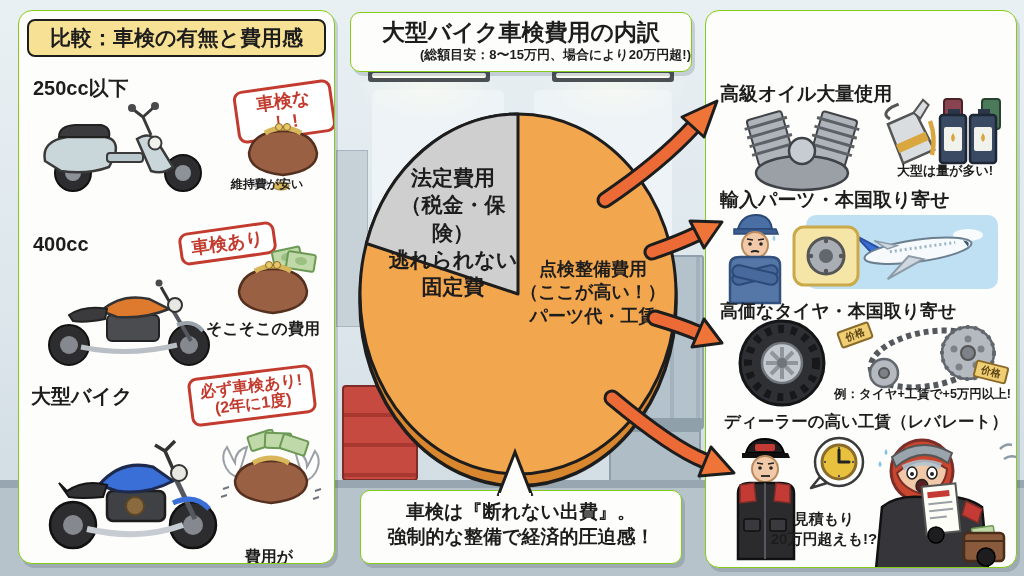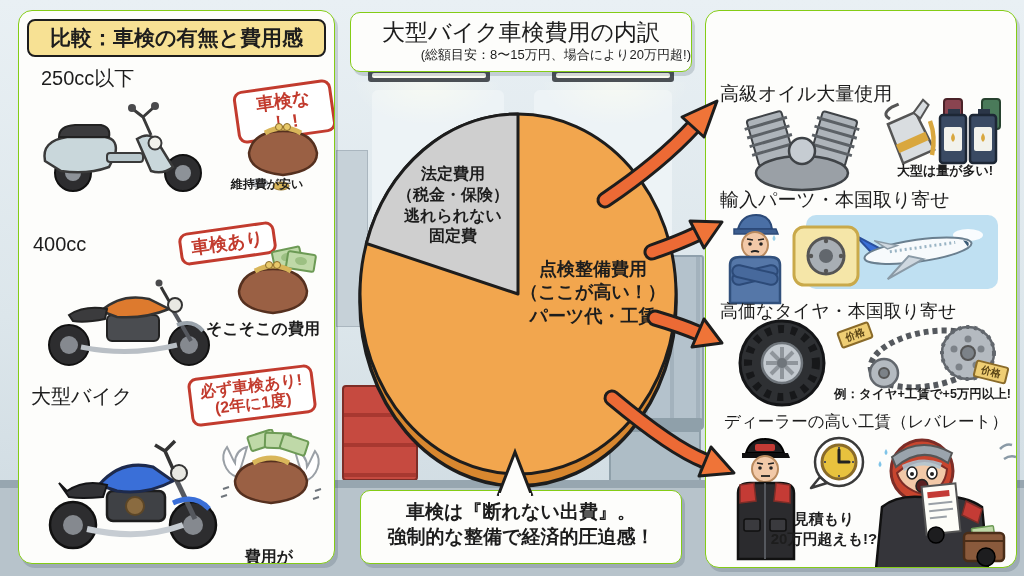--- a/index.html
+++ b/index.html
@@ -9,21 +9,21 @@
     background:linear-gradient(#E9F0F4 0%,#DCE6EB 55%,#CDD9E0 100%);
   }
   .abs{position:absolute}
   .panel{position:absolute;background:#FDFDFB;border:1px solid #84cc16;border-radius:14px;
          box-shadow:3px 4px 0 rgba(40,60,80,.18);z-index:4;overflow:hidden}
   .ybar{position:absolute;background:#F7E194;border:2.5px solid #1d1d1d;border-radius:8px;
         text-align:center;font-weight:bold;color:#1d1d1d;z-index:2}
   .stamp{position:absolute;color:#C23B2E;border:3px solid #C23B2E;border-radius:9px;
          background:rgba(255,255,255,.88);font-weight:bold;text-align:center;
          white-space:pre-line;line-height:1.15;padding:3px 9px}
-  .lbl{position:absolute;font-weight:normal}
+  .lbl{position:absolute;font-weight:bold}
   .cap{position:absolute;font-weight:bold;text-align:center;white-space:pre-line;line-height:1.3}
   .tag{position:absolute;background:#EFCE74;border:2px solid #8a6b2a;border-radius:3px;
        font-size:10px;font-weight:bold;color:#5a4416;padding:0 5px;z-index:3}
   .bgshape{position:absolute;z-index:1}
   .plabel{position:absolute;font-weight:bold;text-align:center;white-space:pre-line;z-index:4;line-height:1.3}
 </style>
 </head>
 <body>
 
 <div class="bgshape" style="left:372px;top:90px;width:132px;height:272px;background:#EDF3F6;border-radius:6px;"></div>
@@ -41,21 +41,21 @@
 <div class="bgshape" style="left:342px;top:385px;width:72px;height:92px;background:repeating-linear-gradient(#C64A40 0 26px,#A83830 26px 30px);border:2px solid #7d2d27;border-radius:4px;"></div>
 <div class="bgshape" style="left:603px;top:418px;width:100px;height:12px;background:#8fa0aa;border-radius:3px;"></div>
 <div class="bgshape" style="left:609px;top:430px;width:88px;height:52px;background:#AEBDC6;border:2px solid #8fa0aa;"></div>
 <div class="bgshape" style="left:0;top:480px;width:1024px;height:96px;background:#B7C3CB;border-top:8px solid #97A6B0;"></div>
 
 <div class="panel" style="left:18px;top:10px;width:315px;height:552px;">
   <div class="ybar" style="left:8px;top:8px;right:8px;height:34px;font-size:21px;line-height:34px;">
     <span>比較：車検の有無と費用感</span>
   </div>
 
-  <div class="lbl" style="left:14px;top:54px;font-size:20px;margin-left:8px;">250cc以下</div>
+  <div class="lbl" style="left:14px;top:64px;font-size:20px;">250cc以下</div>
   <svg class="abs" style="left:10px;top:72px;z-index:1" width="195" height="112" viewBox="0 0 195 112">
     <circle cx="44" cy="90" r="18" fill="#2d2d2f" stroke="#111" stroke-width="2"></circle>
       <circle cx="44" cy="90" r="8" fill="#8d9298"></circle>
     <circle cx="154" cy="90" r="18" fill="#2d2d2f" stroke="#111" stroke-width="2"></circle>
       <circle cx="154" cy="90" r="8" fill="#8d9298"></circle>
     <path d="M16,78 Q12,58 38,54 L76,54 Q90,56 86,72 L80,84 Q58,92 32,88 Z" fill="#C9D7DB" stroke="#3a3a3a" stroke-width="2.5"></path>
     <path d="M30,54 Q30,43 46,42 L72,42 Q82,44 80,54 Z" fill="#3b3b3d" stroke="#222" stroke-width="2"></path>
     <rect x="78" y="70" width="36" height="9" rx="3" fill="#b9c8cd" stroke="#3a3a3a" stroke-width="2"></rect>
     <path d="M108,56 Q120,48 128,58 L144,84 Q134,92 122,88 Z" fill="#C9D7DB" stroke="#3a3a3a" stroke-width="2.5"></path>
     <circle cx="126" cy="60" r="6.5" fill="#f2f2ec" stroke="#3a3a3a" stroke-width="2"></circle>
@@ -148,21 +148,21 @@
 <div class="panel" style="left:350px;top:12px;width:340px;height:58px;border-radius:10px;text-align:center;">
   <div class="lbl" style="left:0;right:0;top:4px;font-size:23px;text-align:center;">大型バイク車検費用の内訳</div>
   <div class="lbl" style="left:0;right:0;top:33px;font-size:13px;text-align:right;">(総額目安：8〜15万円、場合により20万円超!)</div>
 </div>
 
 <svg class="abs" style="left:348px;top:108px;z-index:3" width="340" height="382" viewBox="0 0 340 382">
   <ellipse cx="170" cy="194" rx="158" ry="184" fill="#D8872F" stroke="#1d1d1d" stroke-width="3.5"></ellipse>
   <ellipse cx="170" cy="186" rx="158" ry="180" fill="#F2A64E" stroke="#1d1d1d" stroke-width="3"></ellipse>
   <path d="M170,186 L170,6 A158,180 0 0 0 18.4,135.5 Z" fill="#CFCFCF" stroke="#1d1d1d" stroke-width="3" stroke-linejoin="round"></path>
 </svg>
-<div class="plabel" style="left:388px;top:164px;width:130px;font-size:16px;">法定費用
+<div class="plabel" style="left:388px;top:164px;width:130px;font-size:21px;">法定費用
 （税金・保険）
 逃れられない
 固定費</div>
 <div class="plabel" style="left:518px;top:258px;width:150px;font-size:18px;text-align:center;">点検整備費用
 （ここが高い！）
 パーツ代・工賃</div>
 
 <svg class="abs" style="left:0;top:0;z-index:5" width="1024" height="576" viewBox="0 0 1024 576">
   <g stroke-linecap="round" fill="none">
     <path d="M605,200 Q660,163 694,126" stroke="#1d1d1d" stroke-width="17"></path>

